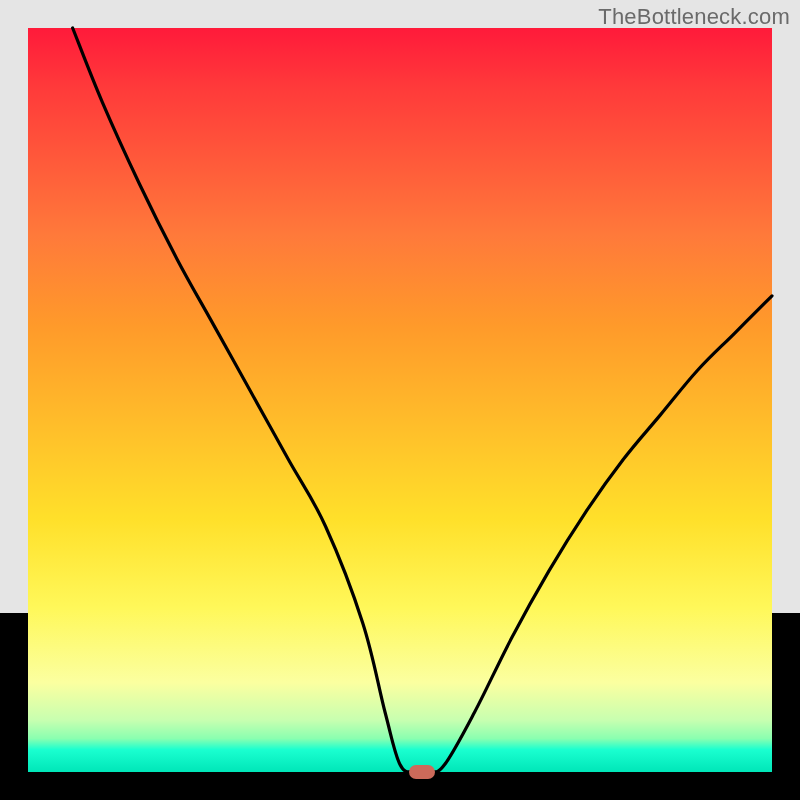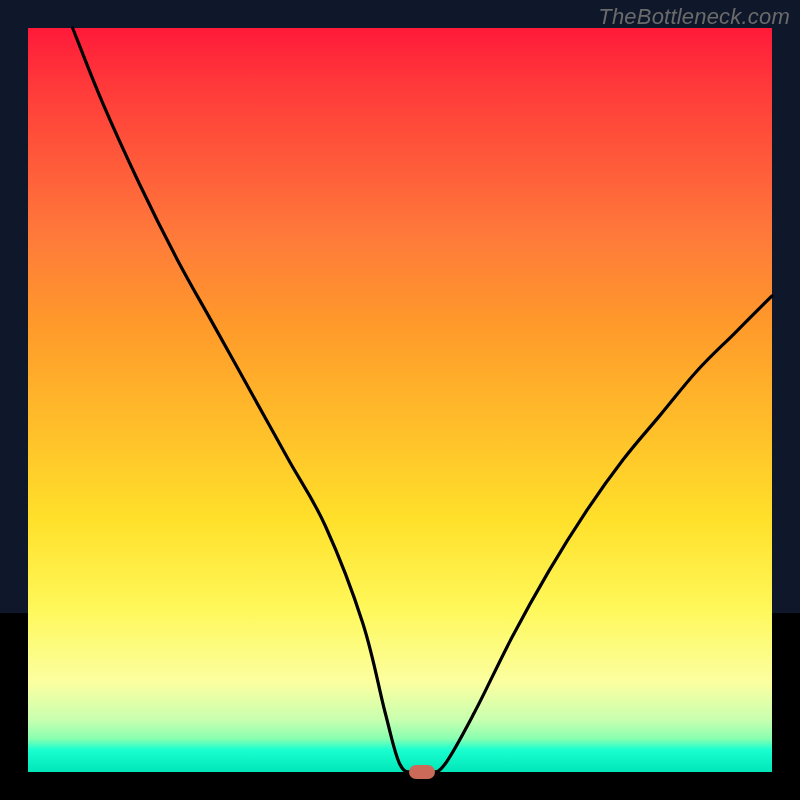--- a/index.html
+++ b/index.html
@@ -10,22 +10,21 @@
     background: #000;
     overflow: hidden;
     font-family: Arial, Helvetica, sans-serif;
   }
   .frame {
     position: absolute;
     left: 0;
     top: 0;
     width: 800px;
     height: 613px;
-    background: #0f172a;
-    font-style: italic;
+    background: #e5e5e5;
   }
   .plot {
     position: absolute;
     left: 28px;
     top: 28px;
     width: 744px;
     height: 744px;
     background: linear-gradient(to bottom,
       #ff1a3a 0%,
       #ff3a3a 8%,

